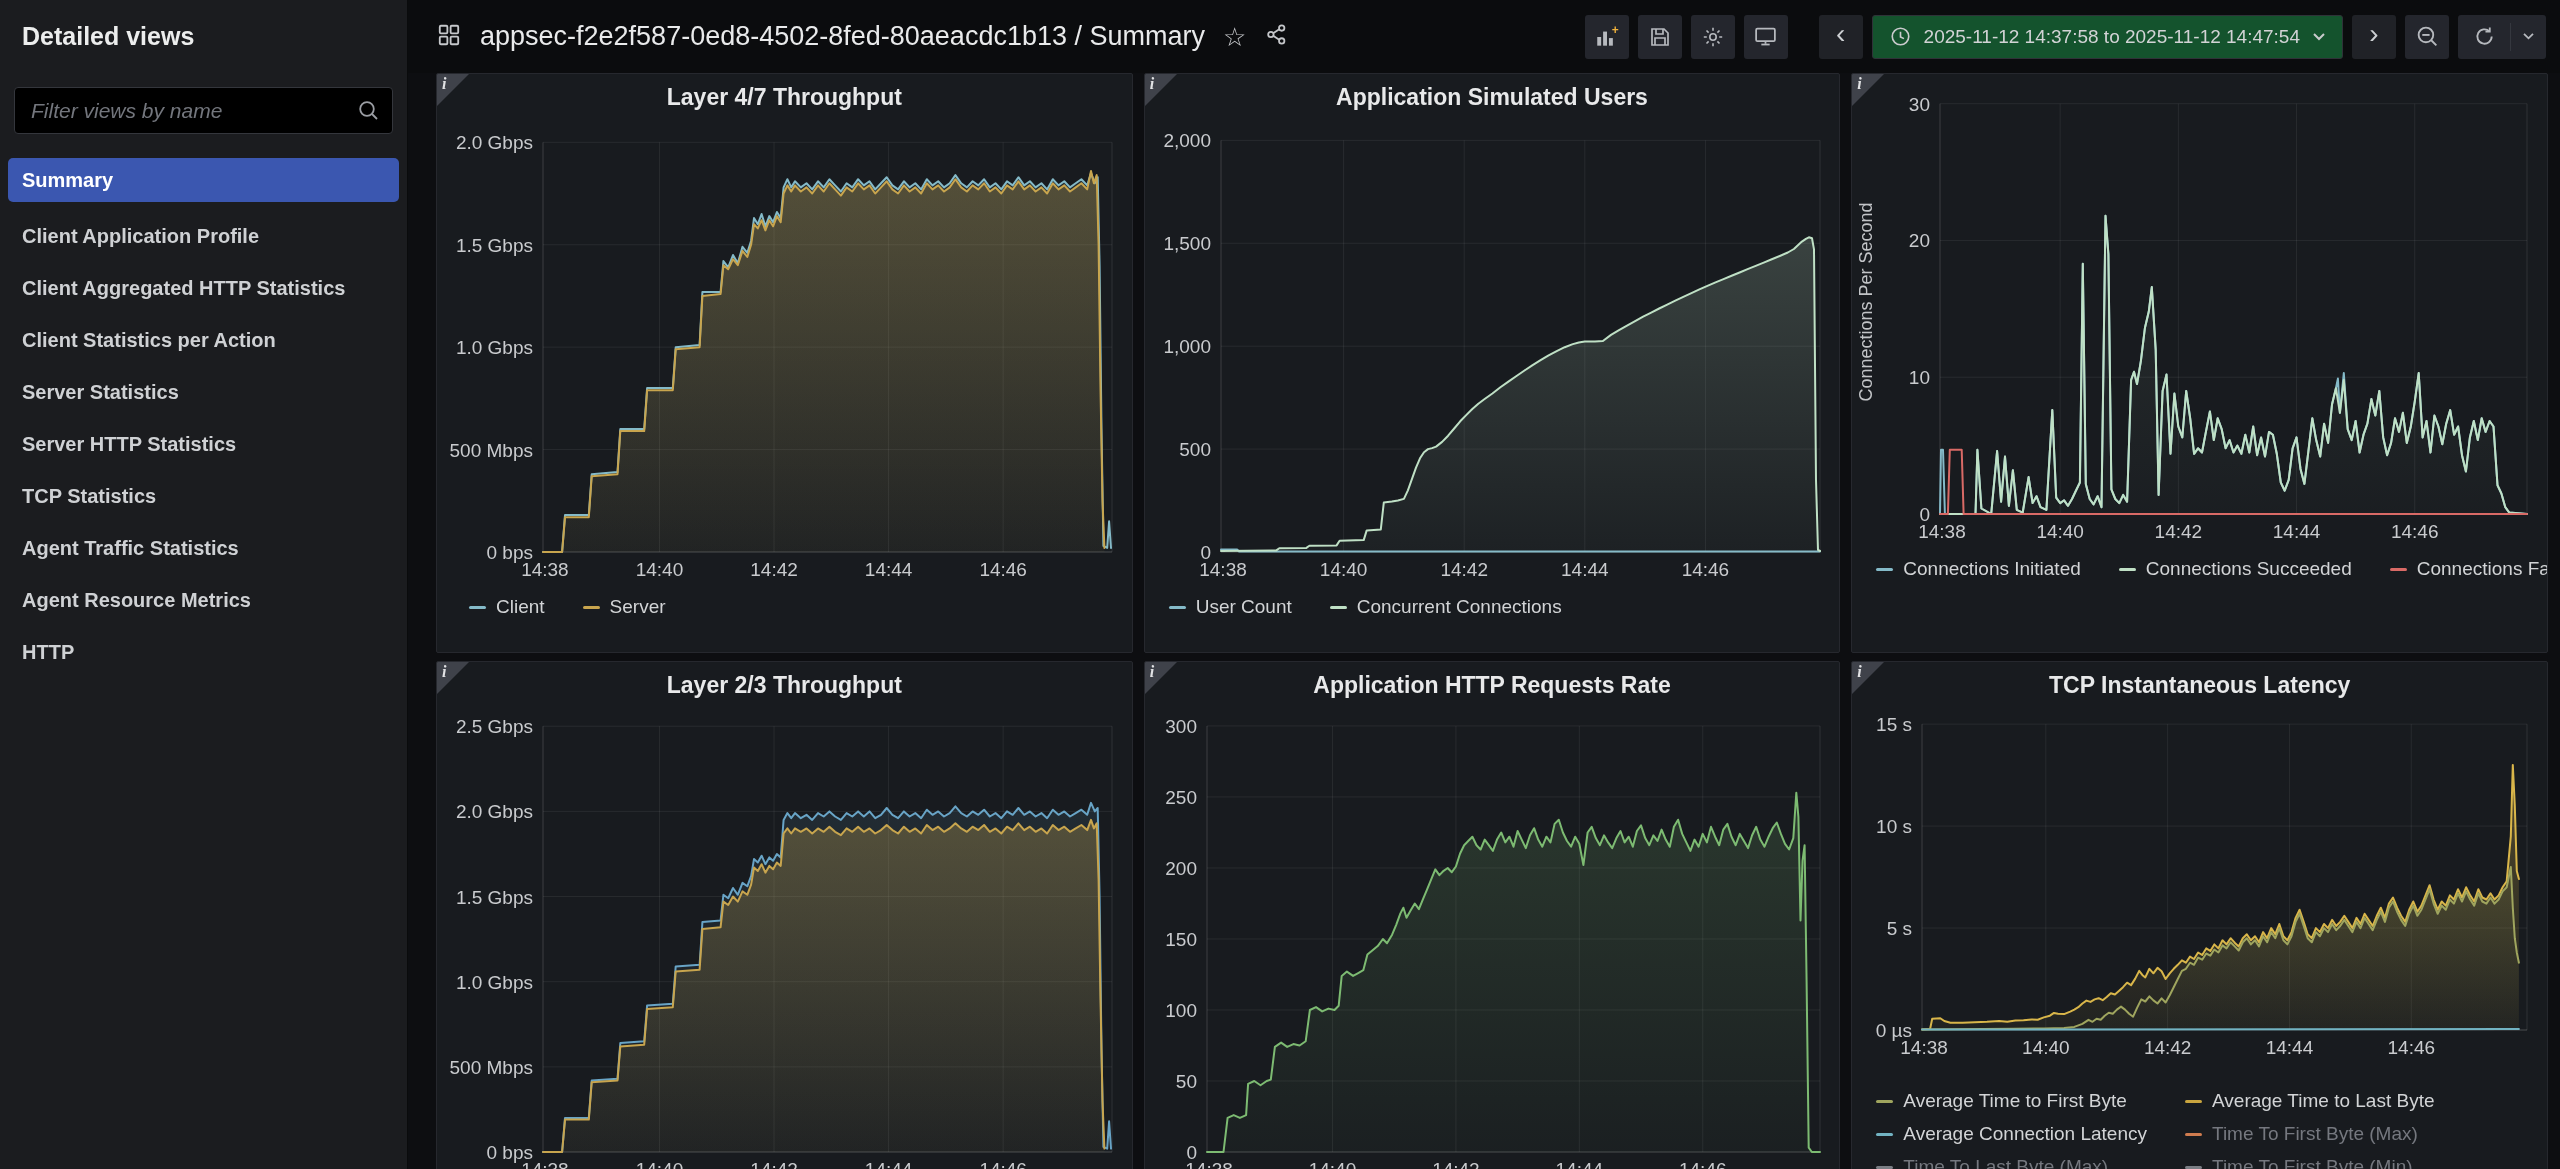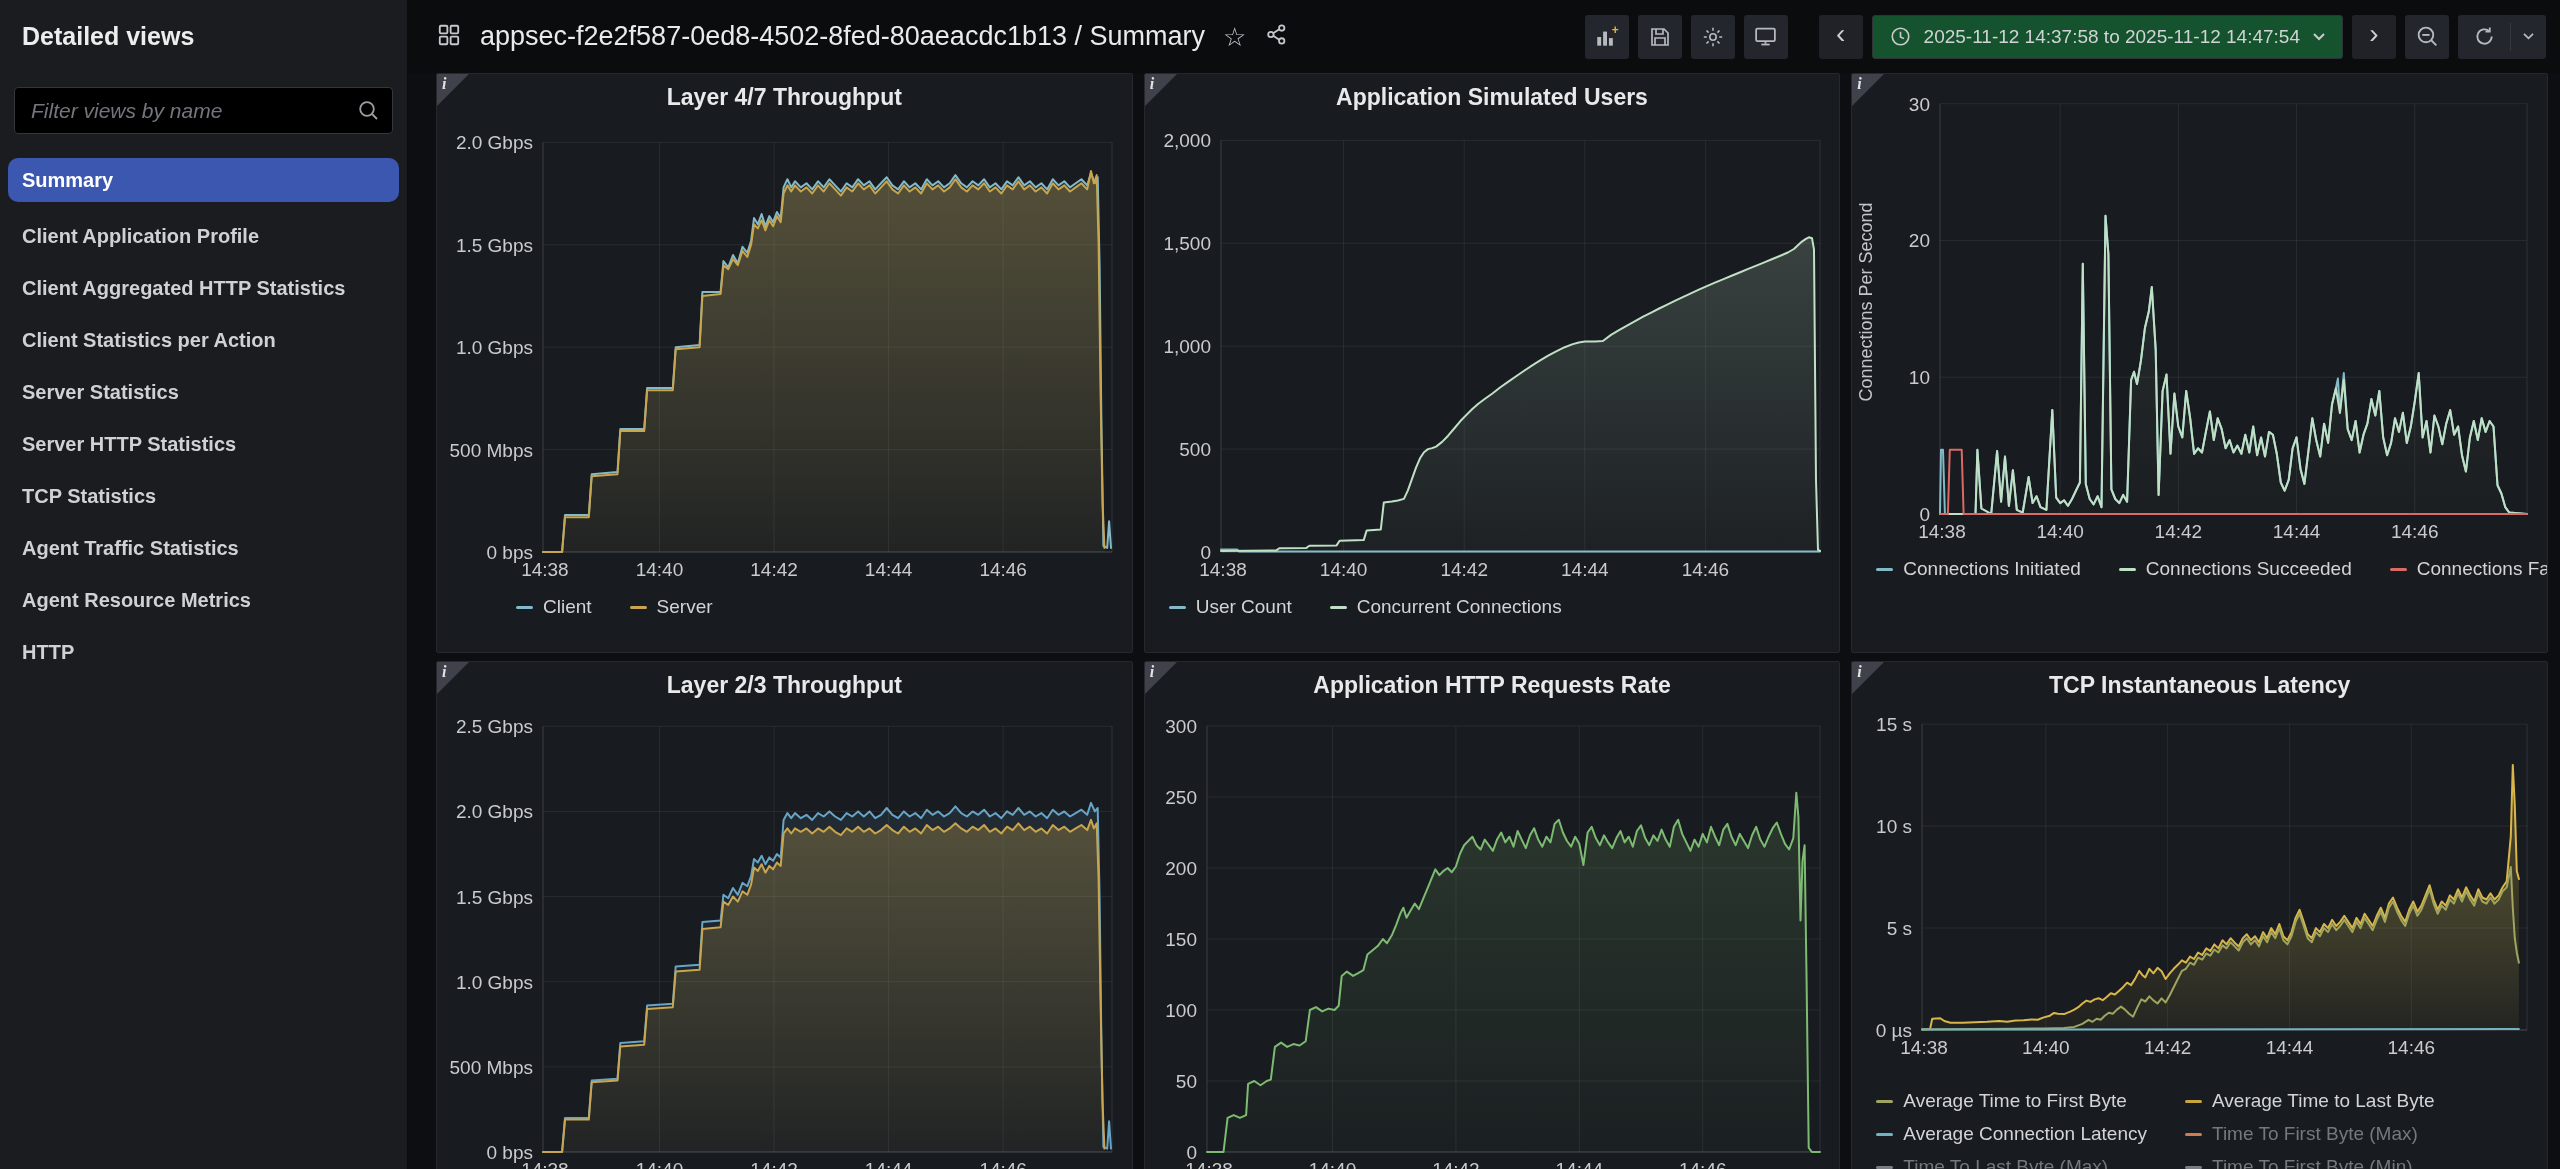--- a/index.html
+++ b/index.html
@@ -13,21 +13,21 @@
   .filter-wrap { position:relative; margin:36px 14px 0 14px; }
   .filter-input { width:100%; height:47px; background:#000000; border:1px solid #34363c;
     border-radius:4px; color:#d8d9da; font-size:21px; padding:0 48px 0 16px;
     font-family:"Liberation Sans", sans-serif; }
   .filter-input::placeholder { color:#73767d; font-style:italic; }
   .filter-search-icon { position:absolute; right:12px; top:12px; }
   .view-list { margin-top:24px; }
   .view-item { margin:0 8px; padding:0 14px; height:52px; display:flex; align-items:center;
     font-size:20px; font-weight:600; color:#cfd1d4; cursor:pointer; }
   .view-item.selected { background:#3b57b0; color:#ffffff; height:44px; margin-bottom:8px;
-    border-radius:10px; }
+    border-radius:5px; }
 
   
   .header { position:absolute; left:408px; top:0; right:0; height:73px; background:#0b0c0e;
     display:flex; align-items:center; padding:0 14px 0 28px; }
   .hdr-left { display:flex; align-items:center; gap:18px; }
   .hdr-title { font-size:27px; color:#e9eaeb; font-weight:500; white-space:nowrap; }
   .hdr-glyph { color:#c6c8cb; font-size:26px; line-height:1; }
   .hdr-spacer { flex:1; }
   .hdr-right { display:flex; align-items:center; gap:9px; }
   .tool-btn { width:44px; height:44px; background:#24262d; border-radius:3px;
@@ -50,21 +50,21 @@
     grid-auto-rows:580px; gap:8px 11px; background:#0d0e11; }
   .panel { background:#181b1f; border:1px solid #26282e; border-radius:2px;
     position:relative; display:flex; flex-direction:column; overflow:hidden; }
   .panel-title { height:38px; display:flex; align-items:center; justify-content:center;
     font-size:23px; font-weight:600; color:#e8e9ea; padding-top:8px; cursor:pointer; }
   .info-corner { position:absolute; left:0; top:0; width:0; height:0;
     border-top:32px solid #3f424a; border-right:32px solid transparent; cursor:pointer; }
   .info-corner .i { position:absolute; top:-31px; left:5px; font-family:"Liberation Serif", serif;
     font-style:italic; font-weight:bold; font-size:16px; color:#e2e3e5; }
   .plot { width:100%; }
-  .legend { padding-left:79px; margin-top:10px; display:grid;
+  .legend { padding-left:32px; margin-top:10px; display:grid;
     column-gap:38px; row-gap:11px; width:max-content; }
   .legend.tight { padding-left:24px; }
   .legend.late { margin-top:26px; }
   .legend-item { display:flex; align-items:center; gap:10px; font-size:19px;
     color:#d2d4d6; white-space:nowrap; cursor:pointer; }
   .legend-item.dim { color:#75787f; }
   .legend-dash { width:17px; height:3px; border-radius:2px; flex:none; }
   svg text { font-family:"Liberation Sans", sans-serif; }
 </style>
 </head>

